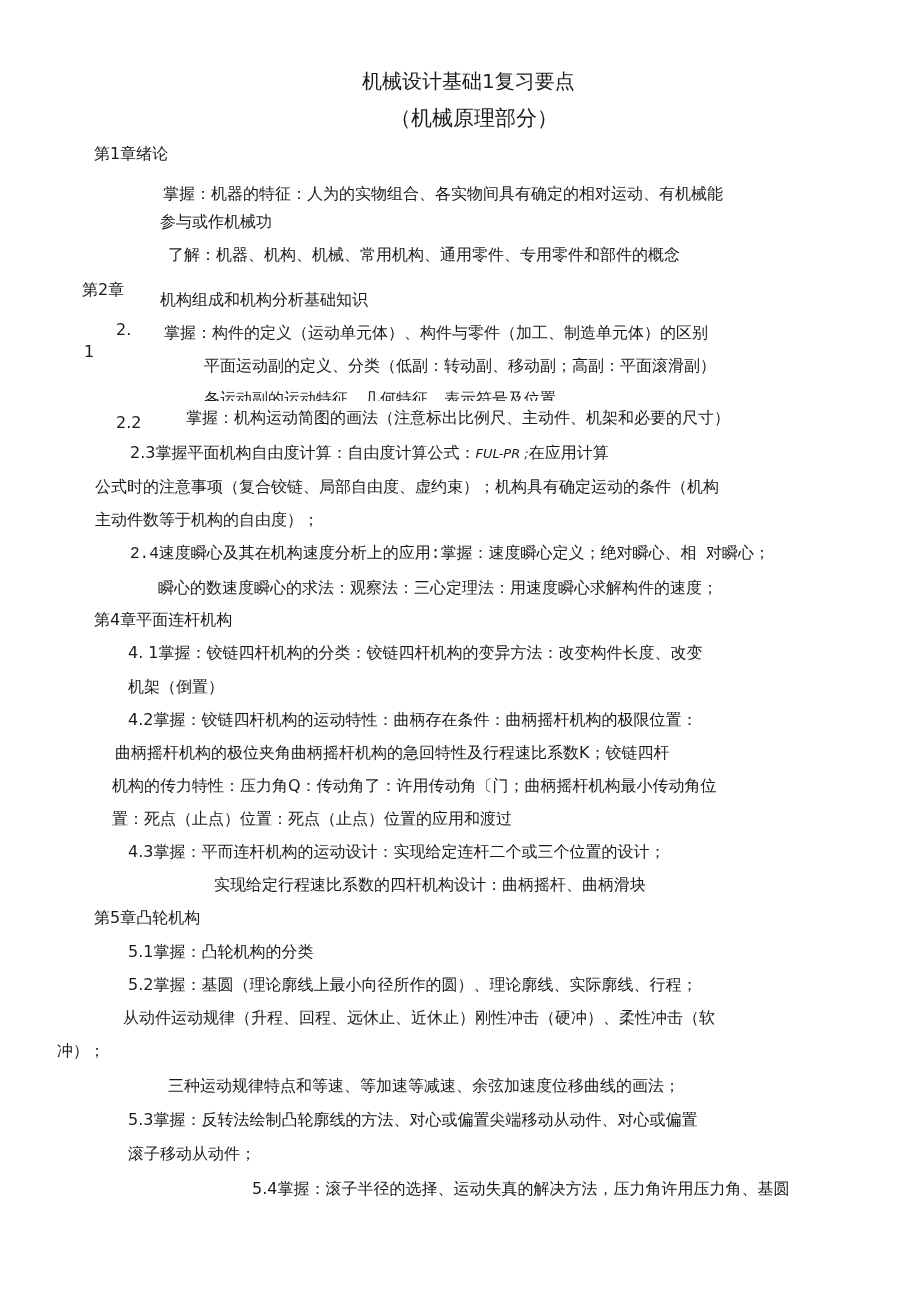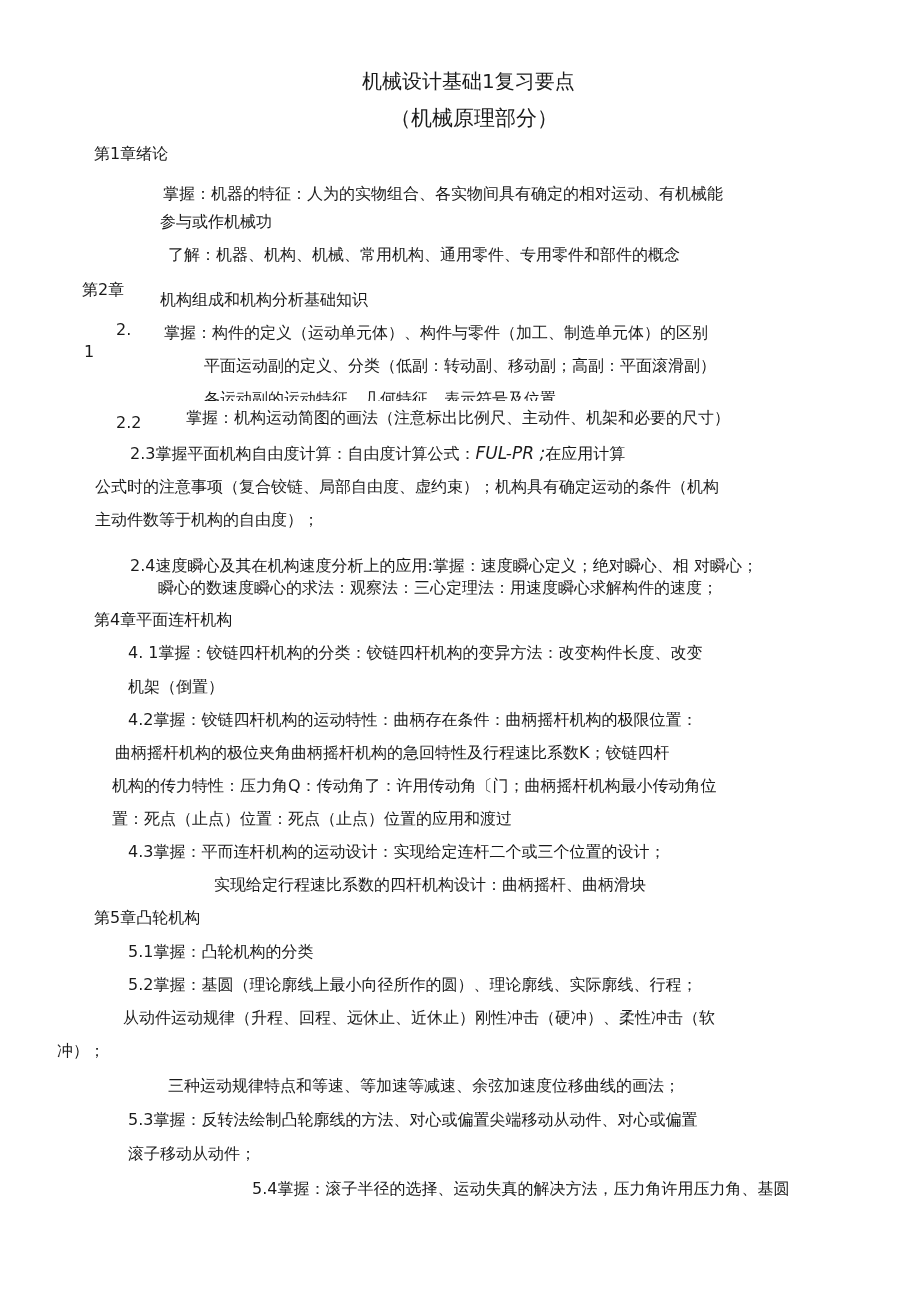--- a/index.html
+++ b/index.html
@@ -8,21 +8,21 @@
       font-family: "DejaVu Sans", "Liberation Sans", sans-serif;
       color: #1a1a1a;
     }
     .line {
       position: absolute; white-space: nowrap;
       font-size: 16px; line-height: 20px; letter-spacing: 0px;
     }
     .title { font-size: 20px; line-height: 26px; margin-left: 20px; }
     .sub { font-size: 21px; text-align: center; }
     .clip { height: 12px; overflow: hidden; }
-    .formula { font-style: italic; font-size: 17px; }
+    .formula { font-style: italic; font-size: 13px; }
   </style>
 </head>
 <body>
 
 <div>
 
   <div class="line title" style="left:342px; top:68px;">机械设计基础1复习要点</div>
   <div class="line sub" style="left:390px; top:108px;">（机械原理部分）</div>
 
   <div class="line" style="left:94px; top:144px;">第1章绪论</div>
@@ -38,21 +38,21 @@
   <div class="line" style="left:204px; top:356px;">平面运动副的定义、分类（低副：转动副、移动副；高副：平面滚滑副）</div>
   <div class="line clip" style="left:204px; top:389px;">各运动副的运动特征、几何特征、表示符号及位置</div>
   <div class="line" style="left:116px; top:413px;">2.2</div>
   <div class="line" style="left:186px; top:408px;">掌握：机构运动简图的画法（注意标出比例尺、主动件、机架和必要的尺寸）</div>
 
   <div class="line" style="left:130px; top:443px;">
     <span>2.3掌握平面机构自由度计算：自由度计算公式：</span><span class="formula">FUL-PR ;</span><span>在应用计算</span>
   </div>
   <div class="line" style="left:95px; top:477px;">公式时的注意事项（复合铰链、局部自由度、虚约束）；机构具有确定运动的条件（机构</div>
   <div class="line" style="left:95px; top:510px;">主动件数等于机构的自由度）；</div>
-  <div class="line" style="left:130px; top:556px;">2.4速度瞬心及其在机构速度分析上的应用:掌握：速度瞬心定义；绝对瞬心、相  对瞬心；</div>
+  <div class="line" style="left:130px; top:544px;font-family:Liberation Mono, monospace;">2.4速度瞬心及其在机构速度分析上的应用:掌握：速度瞬心定义；绝对瞬心、相  对瞬心；</div>
   <div class="line" style="left:114px; top:578px;padding-left:44px;">瞬心的数速度瞬心的求法：观察法：三心定理法：用速度瞬心求解构件的速度；</div>
 
   <div class="line" style="left:94px; top:610px;">第4章平面连杆机构</div>
   <div class="line" style="left:128px; top:643px;">4. 1掌握：铰链四杆机构的分类：铰链四杆机构的变异方法：改变构件长度、改变</div>
   <div class="line" style="left:128px; top:677px;">机架（倒置）</div>
   <div class="line" style="left:128px; top:710px;">4.2掌握：铰链四杆机构的运动特性：曲柄存在条件：曲柄摇杆机构的极限位置：</div>
   <div class="line" style="left:115px; top:743px;">曲柄摇杆机构的极位夹角曲柄摇杆机构的急回特性及行程速比系数K；铰链四杆</div>
   <div class="line" style="left:112px; top:776px;">机构的传力特性：压力角Q：传动角了：许用传动角〔门；曲柄摇杆机构最小传动角位</div>
   <div class="line" style="left:112px; top:809px;">置：死点（止点）位置：死点（止点）位置的应用和渡过</div>
   <div class="line" style="left:128px; top:842px;">4.3掌握：平而连杆机构的运动设计：实现给定连杆二个或三个位置的设计；</div>

